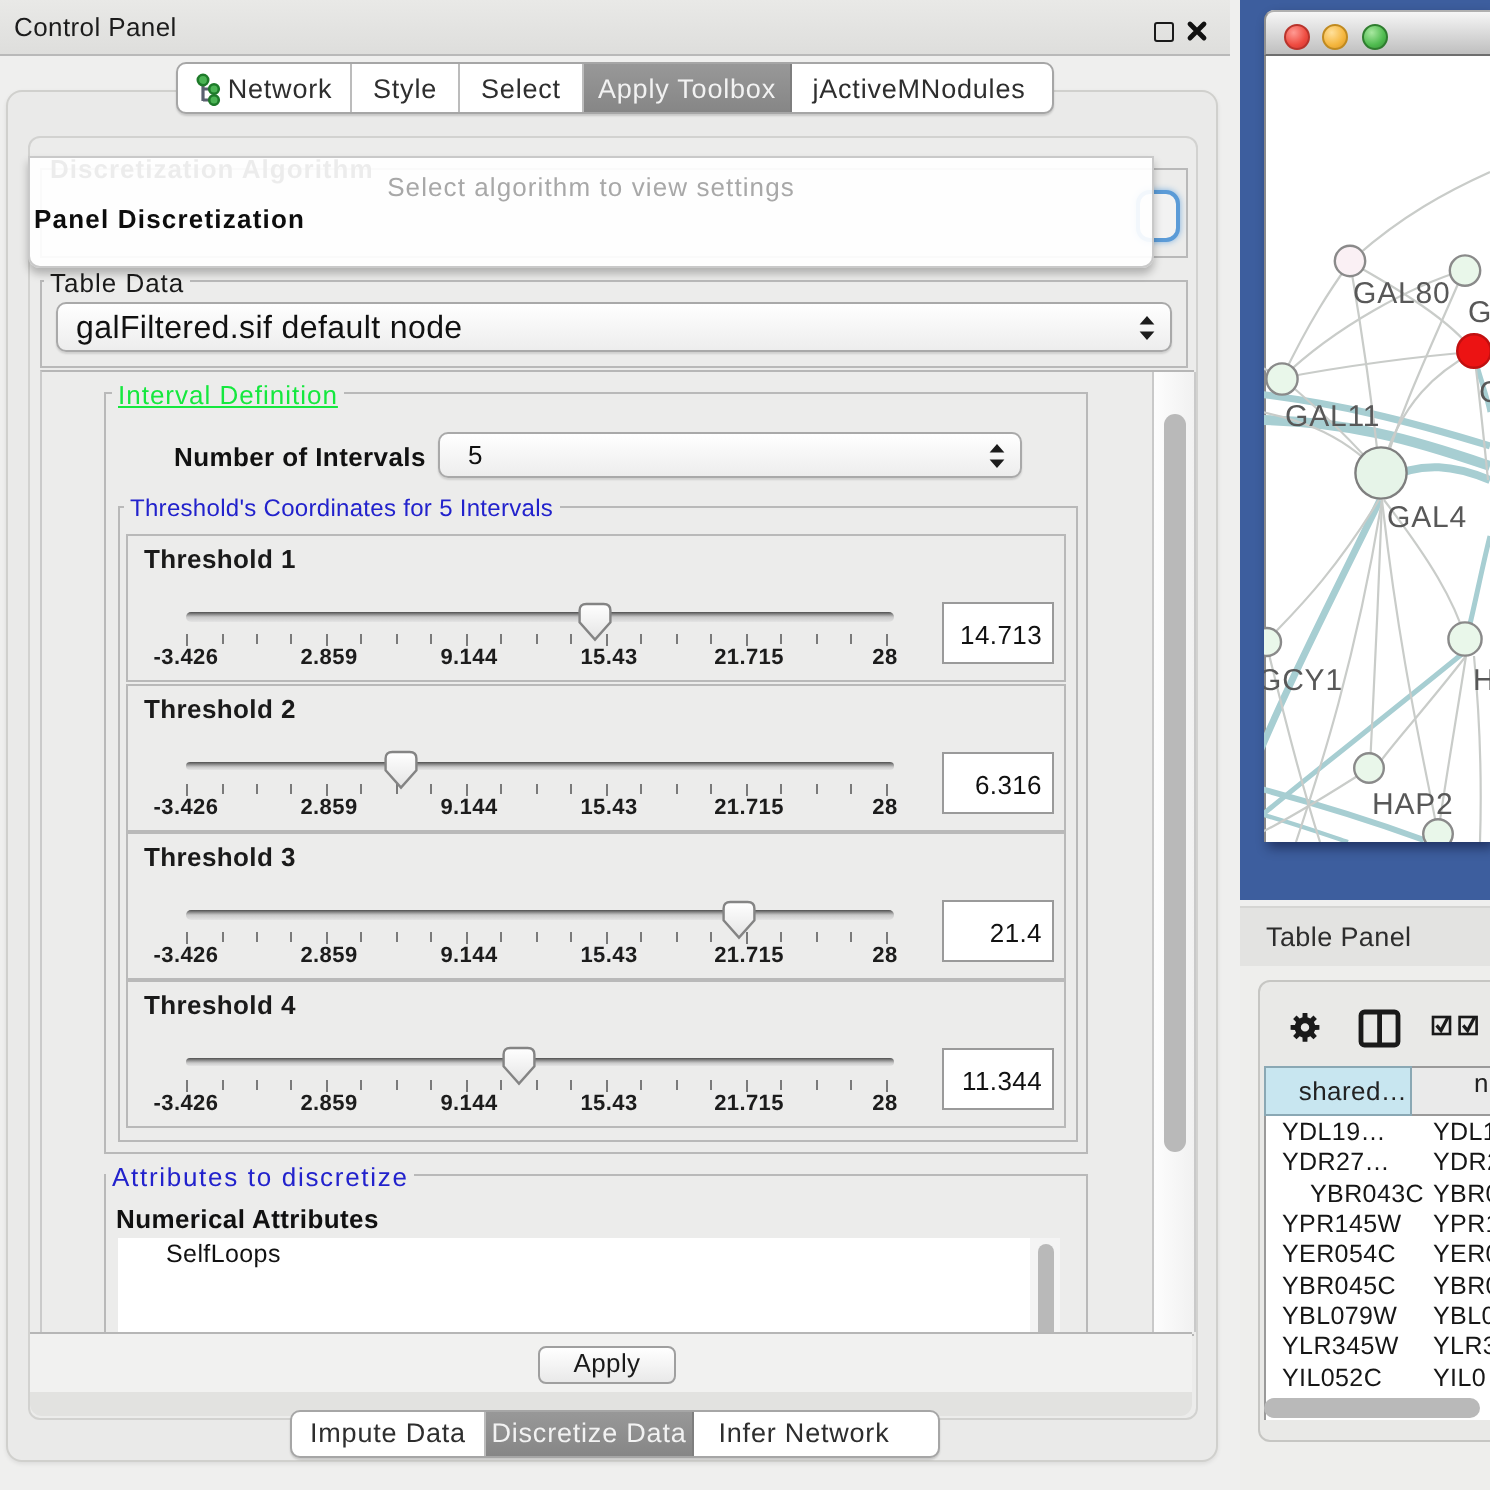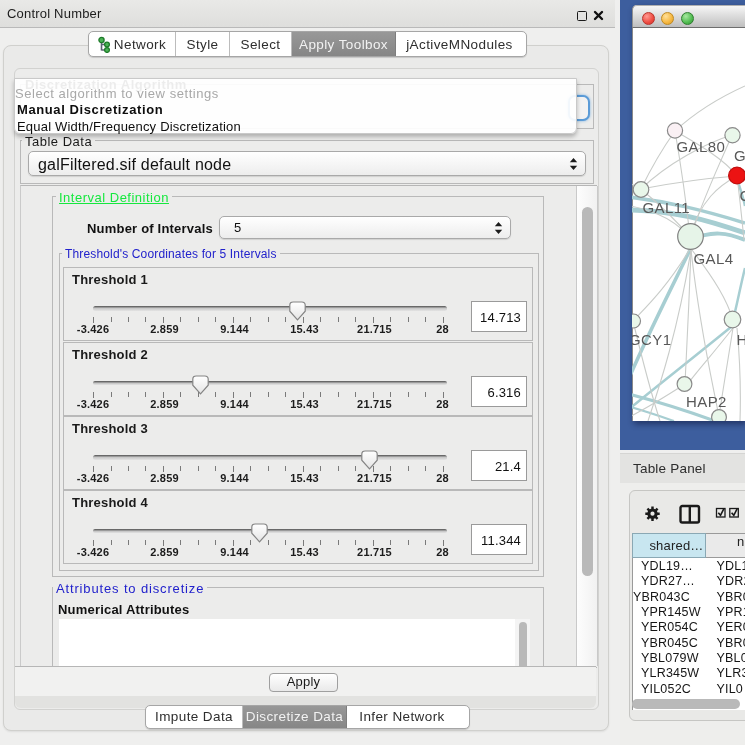--- a/index.html
+++ b/index.html
@@ -54,37 +54,37 @@
 
 #applyband{left:15px;top:666px;width:581px;height:30px;background:#f1f1f0;border-top:1px solid #b6b6b6;box-sizing:border-box;}
 #applyband2{left:15px;top:696px;width:581px;height:12px;background:#e2e2e0;border-bottom-left-radius:6px;border-bottom-right-radius:6px;}
 #applybtn{left:269px;top:673px;width:67px;height:17px;background:linear-gradient(#ffffff,#e9e9e9);border:1px solid #9f9f9f;border-radius:4px;font-size:13px;color:#1a1a1a;text-align:center;line-height:16px;}
 #bottabs{left:145px;top:704.5px;height:22.5px;width:323px;}
 #bottabs .s1{width:96px;border-top-left-radius:5px;border-bottom-left-radius:5px;}
 #bottabs .s2{width:103px;}
 #bottabs .s3{width:110px;border-top-right-radius:5px;border-bottom-right-radius:5px;}
 
 #popup{box-sizing:border-box;left:14px;top:77.5px;width:563px;height:56px;background:rgba(255,255,255,0.92);border:1px solid #c9c9c9;border-radius:0 0 6px 6px;box-shadow:0 3px 4px rgba(0,0,0,0.25);}
-#popup .it1{position:absolute;left:0;top:7px;width:100%;font-size:13px;letter-spacing:0.55px;color:#a8a8a8;}
+#popup .it1{position:absolute;left:0;top:7px;width:100%;text-align:center;font-size:13px;letter-spacing:0.55px;color:#a8a8a8;}
 #popup .it2{position:absolute;left:2px;top:23px;font-size:13px;font-weight:bold;letter-spacing:0.6px;color:#0d0d0d;}
 #popup .it3{position:absolute;left:2px;top:40px;font-size:13px;color:#0d0d0d;}
 
 #bluepanel{left:620px;top:0;width:125px;height:450px;background:#3d5e9e;}
 #netwin{left:632px;top:5px;width:113px;height:416px;background:#fff;border-left:1px solid #8a8a8a;box-sizing:border-box;border-top-left-radius:5px;box-shadow:2px 3px 6px rgba(0,0,30,0.45);}
 #nettitle{left:632px;top:5px;width:113px;height:23px;background:linear-gradient(#f6f6f6,#bfbfbf);border-bottom:1px solid #6e6e6e;border-left:1px solid #909090;border-top:1px solid #b0b0b0;border-top-left-radius:5px;box-sizing:border-box;}
 .tl{position:absolute;top:11.5px;width:11px;height:11px;border-radius:50%;}
 #tpbar{left:620px;top:453px;width:125px;height:30px;background:#e3e3e1;border-top:1px solid #d5d5d3;}
 #tptext{left:633px;top:461px;font-size:13.5px;color:#2d2d2d;}
 #tpbg{left:620px;top:483px;width:125px;height:262px;background:#eeeeec;}
 #tablewin{left:629px;top:490px;width:130px;height:229px;background:#e9e9e7;border:1px solid #c6c6c3;border-radius:6px;}
 </style>
 </head>
 <body>
 <div class="abs" id="titlebar"></div>
-<div class="abs" id="titletext">Control Number</div>
+<div class="abs" id="titletext">Control Panel</div>
 <div class="abs" id="sqicon"></div>
 <svg class="abs" style="left:593px;top:10px;" width="11" height="11">
     <path d="M2,2 L9,9 M9,2 L2,9" stroke="#111" stroke-width="2.4" stroke-linecap="round"></path>
   </svg>
 <div class="abs" id="outer"></div>
 
 <div class="abs seg" id="toptabs">
   <div class="s s1"><svg width="13" height="17" style="margin-right:3px">
         <path d="M3.5,5 L3.5,14.5 M3.5,8.5 L8,8.5 M3.5,14 L8,14" fill="none" stroke="#5a6270" stroke-width="1.6"></path>
         <circle cx="3.5" cy="4" r="2.6" fill="#4cb455" stroke="#1e7a2a" stroke-width="1.3"></circle>
@@ -310,40 +310,40 @@
         <path d="M0.8,4.2 Q0.8,1 4.2,1 L12.8,1 Q16.2,1 16.2,4.2 L16.2,10.2 L8.5,18.8 L0.8,10.2 Z" fill="url(#tg3)" stroke="#848484" stroke-width="1.2"></path>
       </svg>
       <div class="vbox">11.344</div>
     </div>
   </div>
 
 <div class="abs grp" style="left:52px;top:587px;width:490px;height:79px;border-bottom:none;"></div>
 <div class="abs grptitle" style="left:53px;top:581px;color:#2222cc;letter-spacing:0.85px;">Attributes to discretize</div>
 <div class="abs bold" style="left:58px;top:602px;font-size:13px;color:#111;">Numerical Attributes</div>
 <div class="abs" id="numlist">
+  <div>SelfLoops</div>
 </div>
 <div class="abs" id="listsb"></div>
 <div class="abs" id="listsbthumb"></div>
 
 <div class="abs" id="applyband"></div>
 <div class="abs" id="applyband2"></div>
 <div class="abs" id="applybtn">Apply</div>
 
 <div class="abs seg" id="bottabs">
   <div class="s s1">Impute Data</div>
   <div class="s s2 sel">Discretize Data</div>
   <div class="s s3">Infer Network</div>
 </div>
 
 <div class="abs" id="popupwrap">
 <div class="abs grptitle" style="left:22px;top:77px;color:#111;font-weight:bold;font-size:13px;background:none;white-space:nowrap;">Discretization Algorithm</div>
 <div class="abs" id="popup">
   <div class="it1">Select algorithm to view settings</div>
-  <div class="it2">Manual Discretization</div>
-  <div class="it3">Equal Width/Frequency Discretization</div>
+  <div class="it2">Panel Discretization</div>
 </div>
 </div>
 
 <div class="abs" id="bluepanel"></div>
 <div class="abs" id="netwin"></div>
 <svg class="abs" style="left:632px;top:28px;" width="113" height="393" viewBox="632 28 113 393">
   <g fill="none" stroke="#a7ced2">
     <path d="M 620,196 C 668,201 706,211 745,223" stroke-width="3.5"></path>
     <path d="M 620,210 C 672,209 710,221 745,233" stroke-width="5"></path>
     <path d="M 691,240 C 712,230 728,233 745,240" stroke-width="4"></path>
@@ -427,21 +427,21 @@
 
 <div class="abs" style="left:632px;top:533px;width:113px;height:177px;background:#fff;border-left:1px solid #9a9a9a;"></div>
 <div class="abs" style="left:632px;top:533px;width:74px;height:25px;background:#c8e6f0;border:1px solid #8aa8b4;box-sizing:border-box;font-size:13px;color:#222;text-align:center;line-height:24px;padding-left:15px;">shared…</div>
 <div class="abs" style="left:706px;top:533px;width:39px;height:25px;background:#eaeaea;border-top:1px solid #9a9a9a;border-bottom:1px solid #9a9a9a;box-sizing:border-box;font-size:13px;color:#222;padding-left:31px;">n</div>
 
 <div class="abs" id="tbody" style="left:632px;top:558px;width:113px;height:140px;overflow:hidden;font-size:12.5px;color:#161616;">
     <div style="position:absolute;left:9px;top:1.00px;">YDL19…</div>
     <div style="position:absolute;left:84.5px;top:1.00px;">YDL1</div>
     <div style="position:absolute;left:9px;top:16.35px;">YDR27…</div>
     <div style="position:absolute;left:84.5px;top:16.35px;">YDR2</div>
-    <div style="position:absolute;left:1px;top:31.70px;">YBR043C</div>
+    <div style="position:absolute;left:23px;top:31.70px;">YBR043C</div>
     <div style="position:absolute;left:84.5px;top:31.70px;">YBR0</div>
     <div style="position:absolute;left:9px;top:47.05px;">YPR145W</div>
     <div style="position:absolute;left:84.5px;top:47.05px;">YPR1</div>
     <div style="position:absolute;left:9px;top:62.40px;">YER054C</div>
     <div style="position:absolute;left:84.5px;top:62.40px;">YER0</div>
     <div style="position:absolute;left:9px;top:77.75px;">YBR045C</div>
     <div style="position:absolute;left:84.5px;top:77.75px;">YBR0</div>
     <div style="position:absolute;left:9px;top:93.10px;">YBL079W</div>
     <div style="position:absolute;left:84.5px;top:93.10px;">YBL0</div>
     <div style="position:absolute;left:9px;top:108.45px;">YLR345W</div>

